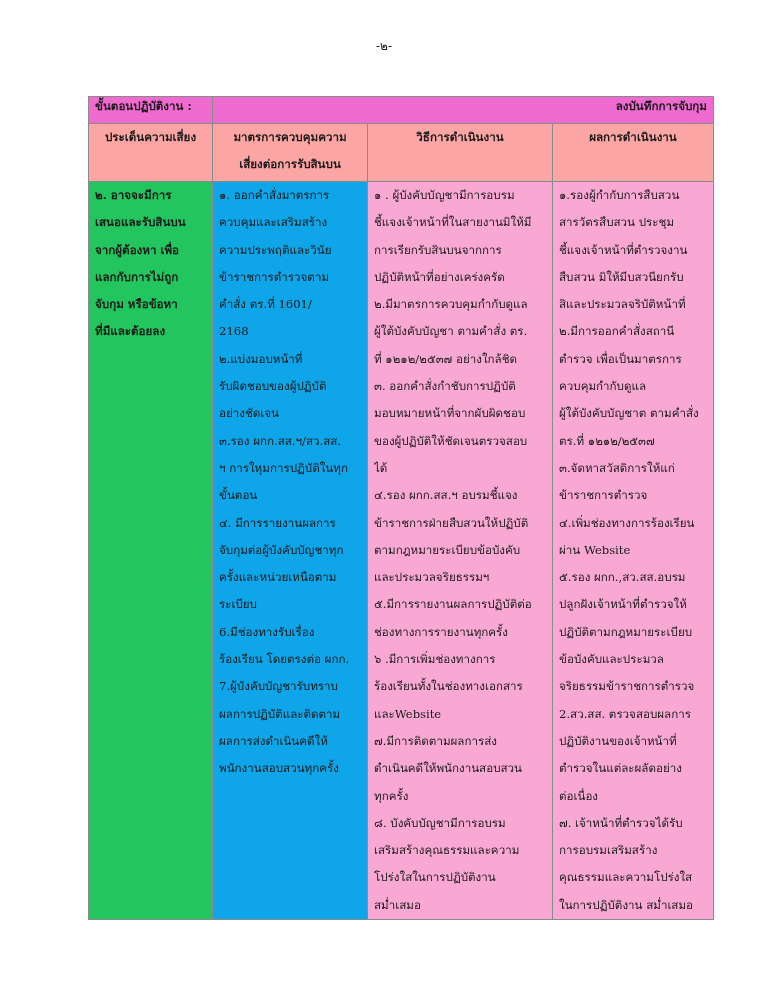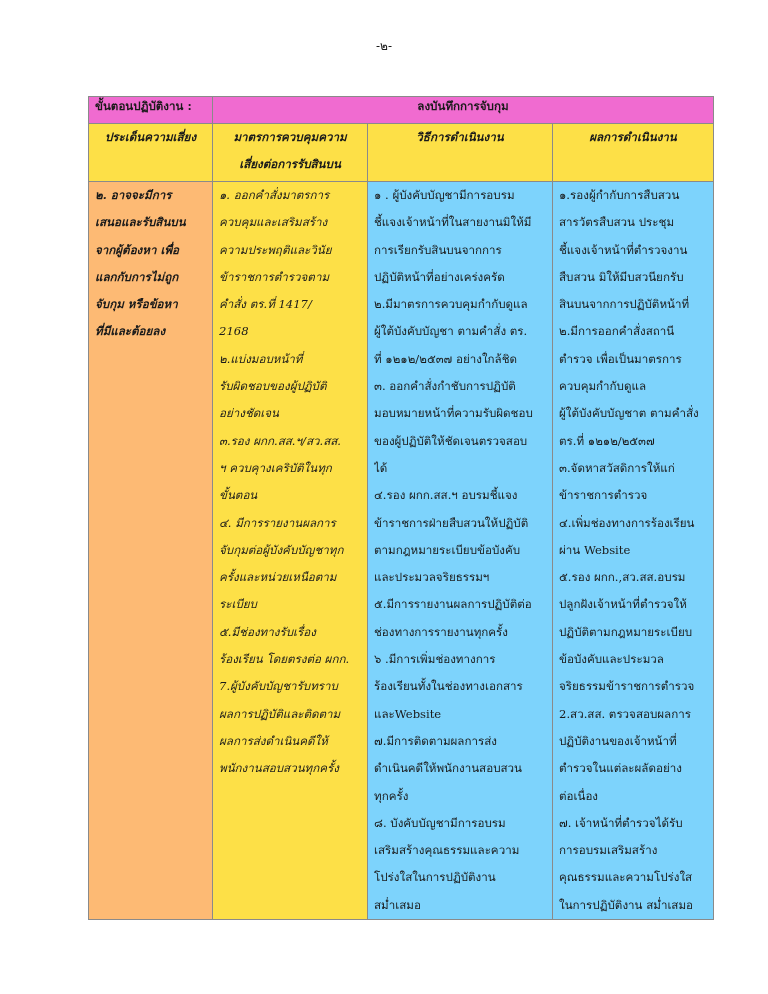--- a/index.html
+++ b/index.html
@@ -19,26 +19,26 @@
     table-layout: fixed;
     font-size: 11.6px;
   }
   table.risk-table td, table.risk-table th {
     border: 1px solid #8a8a8a;
     vertical-align: top;
     padding: 0 6px;
   }
   .row-pink th { background: #f06bd0; height: 26px; font-weight: bold; vertical-align: middle; }
   .row-pink th.stage-label { text-align: left; padding-left: 6px; }
-  .row-pink th.stage-value { text-align: center; }
-  .row-yellow th { background: #fde047; font-weight: bold; text-align: center; height: 57px; line-height: 27px; padding-top: 2px; font-style: italic; }
+  .row-pink th.stage-value { text-align: right; }
+  .row-yellow th { background: #fca5a5; font-weight: bold; text-align: center; height: 57px; line-height: 27px; padding-top: 2px; }
   .body-row td { height: 730px; padding-top: 4px; }
-  td.col-risk { background: #fdba74; font-weight: bold; font-style: italic; }
-  td.col-measures { background: #fde047; font-style: italic; }
-  td.col-methods, td.col-results { background: #7dd3fc; }
+  td.col-risk { background: #22c55e; font-weight: bold; }
+  td.col-measures { background: #0ea5e9; }
+  td.col-methods, td.col-results { background: #f9a8d4; }
   .line { display: block; line-height: 27.3px; white-space: nowrap; overflow: hidden; }
 </style>
 </head>
 <body>
 
 <div class="page-number">-๒-</div>
 
 <table class="risk-table">
   <colgroup>
     <col style="width:124px">
@@ -67,49 +67,49 @@
           <span class="line">จากผู้ต้องหา เพื่อ</span>
           <span class="line">แลกกับการไม่ถูก</span>
           <span class="line">จับกุม หรือข้อหา</span>
           <span class="line">ที่มีและต้อยลง</span>
         </td>
     <td class="col-measures">
           <span class="line">๑. ออกคำสั่งมาตรการ</span>
           <span class="line">ควบคุมและเสริมสร้าง</span>
           <span class="line">ความประพฤติและวินัย</span>
           <span class="line">ข้าราชการตำรวจตาม</span>
-          <span class="line">คำสั่ง ตร.ที่ 1417/</span>
+          <span class="line">คำสั่ง ตร.ที่ 1601/</span>
           <span class="line">2168</span>
           <span class="line">๒.แบ่งมอบหน้าที่</span>
           <span class="line">รับผิดชอบของผู้ปฏิบัติ</span>
           <span class="line">อย่างชัดเจน</span>
           <span class="line">๓.รอง ผกก.สส.ฯ/สว.สส.</span>
-          <span class="line">ฯ ควบคุางเคริบัติในทุก</span>
+          <span class="line">ฯ การใหุมการปฏิบัติในทุก</span>
           <span class="line">ขั้นตอน</span>
           <span class="line">๔. มีการรายงานผลการ</span>
           <span class="line">จับกุมต่อผู้บังคับบัญชาทุก</span>
           <span class="line">ครั้งและหน่วยเหนือตาม</span>
           <span class="line">ระเบียบ</span>
-          <span class="line">๕.มีช่องทางรับเรื่อง</span>
+          <span class="line">6.มีช่องทางรับเรื่อง</span>
           <span class="line">ร้องเรียน โดยตรงต่อ ผกก.</span>
           <span class="line">7.ผู้บังคับบัญชารับทราบ</span>
           <span class="line">ผลการปฏิบัติและติดตาม</span>
           <span class="line">ผลการส่งดำเนินคดีให้</span>
           <span class="line">พนักงานสอบสวนทุกครั้ง</span>
         </td>
     <td class="col-methods">
           <span class="line">๑ . ผู้บังคับบัญชามีการอบรม</span>
           <span class="line">ชี้แจงเจ้าหน้าที่ในสายงานมิให้มี</span>
           <span class="line">การเรียกรับสินบนจากการ</span>
           <span class="line">ปฏิบัติหน้าที่อย่างเคร่งครัด</span>
           <span class="line">๒.มีมาตรการควบคุมกำกับดูแล</span>
           <span class="line">ผู้ใต้บังคับบัญชา ตามคำสั่ง ตร.</span>
           <span class="line">ที่ ๑๒๑๒/๒๕๓๗ อย่างใกล้ชิด</span>
           <span class="line">๓. ออกคำสั่งกำชับการปฏิบัติ</span>
-          <span class="line">มอบหมายหน้าที่ความรับผิดชอบ</span>
+          <span class="line">มอบหมายหน้าที่จากผับผิดชอบ</span>
           <span class="line">ของผู้ปฏิบัติให้ชัดเจนตรวจสอบ</span>
           <span class="line">ได้</span>
           <span class="line">๔.รอง ผกก.สส.ฯ อบรมชี้แจง</span>
           <span class="line">ข้าราชการฝ่ายสืบสวนให้ปฏิบัติ</span>
           <span class="line">ตามกฎหมายระเบียบข้อบังคับ</span>
           <span class="line">และประมวลจริยธรรมฯ</span>
           <span class="line">๕.มีการรายงานผลการปฏิบัติต่อ</span>
           <span class="line">ช่องทางการรายงานทุกครั้ง</span>
           <span class="line">๖ .มีการเพิ่มช่องทางการ</span>
           <span class="line">ร้องเรียนทั้งในช่องทางเอกสาร</span>
@@ -120,21 +120,21 @@
           <span class="line">๘. บังคับบัญชามีการอบรม</span>
           <span class="line">เสริมสร้างคุณธรรมและความ</span>
           <span class="line">โปร่งใสในการปฏิบัติงาน</span>
           <span class="line">สม่ำเสมอ</span>
         </td>
     <td class="col-results">
           <span class="line">๑.รองผู้กำกับการสืบสวน</span>
           <span class="line">สารวัตรสืบสวน ประชุม</span>
           <span class="line">ชี้แจงเจ้าหน้าที่ตำรวจงาน</span>
           <span class="line">สืบสวน มิให้มีบสวนียกรับ</span>
-          <span class="line">สินบนจากการปฏิบัติหน้าที่</span>
+          <span class="line">สิและประมวลจริบัติหน้าที่</span>
           <span class="line">๒.มีการออกคำสั่งสถานี</span>
           <span class="line">ตำรวจ เพื่อเป็นมาตรการ</span>
           <span class="line">ควบคุมกำกับดูแล</span>
           <span class="line">ผู้ใต้บังคับบัญชาต ตามคำสั่ง</span>
           <span class="line">ตร.ที่ ๑๒๑๒/๒๕๓๗</span>
           <span class="line">๓.จัดหาสวัสดิการให้แก่</span>
           <span class="line">ข้าราชการตำรวจ</span>
           <span class="line">๔.เพิ่มช่องทางการร้องเรียน</span>
           <span class="line">ผ่าน Website</span>
           <span class="line">๕.รอง ผกก.,สว.สส.อบรม</span>

